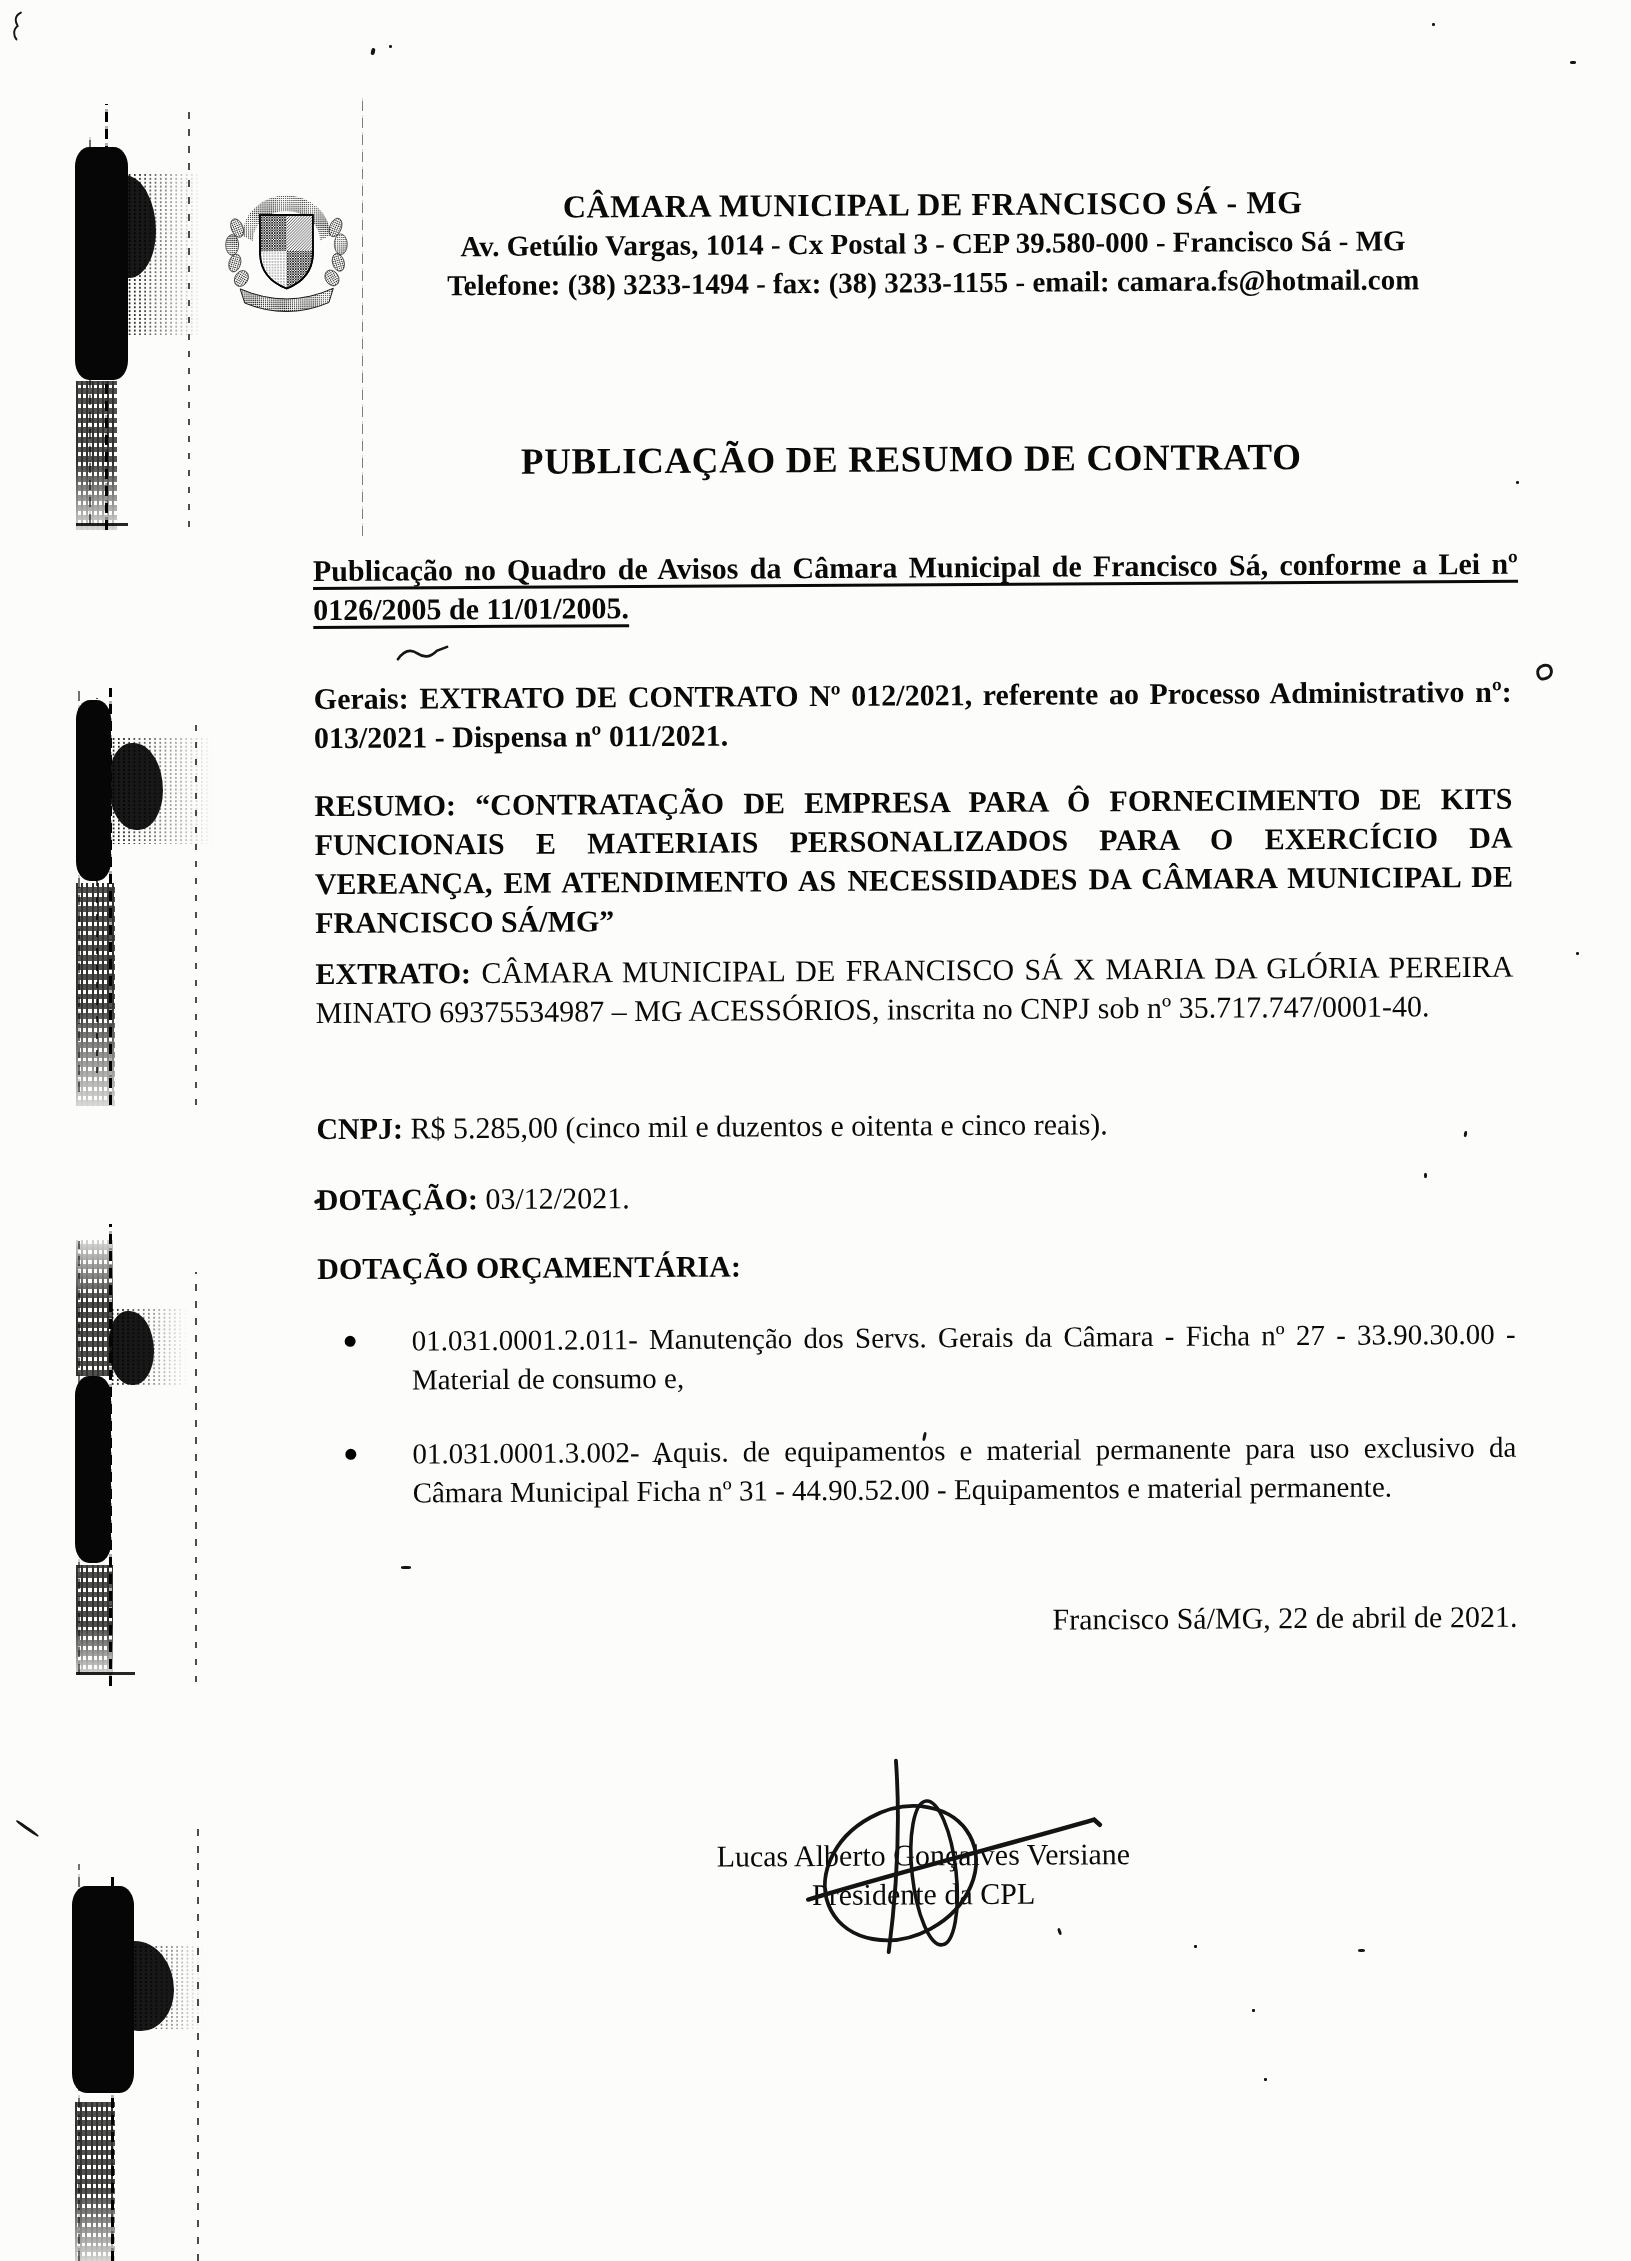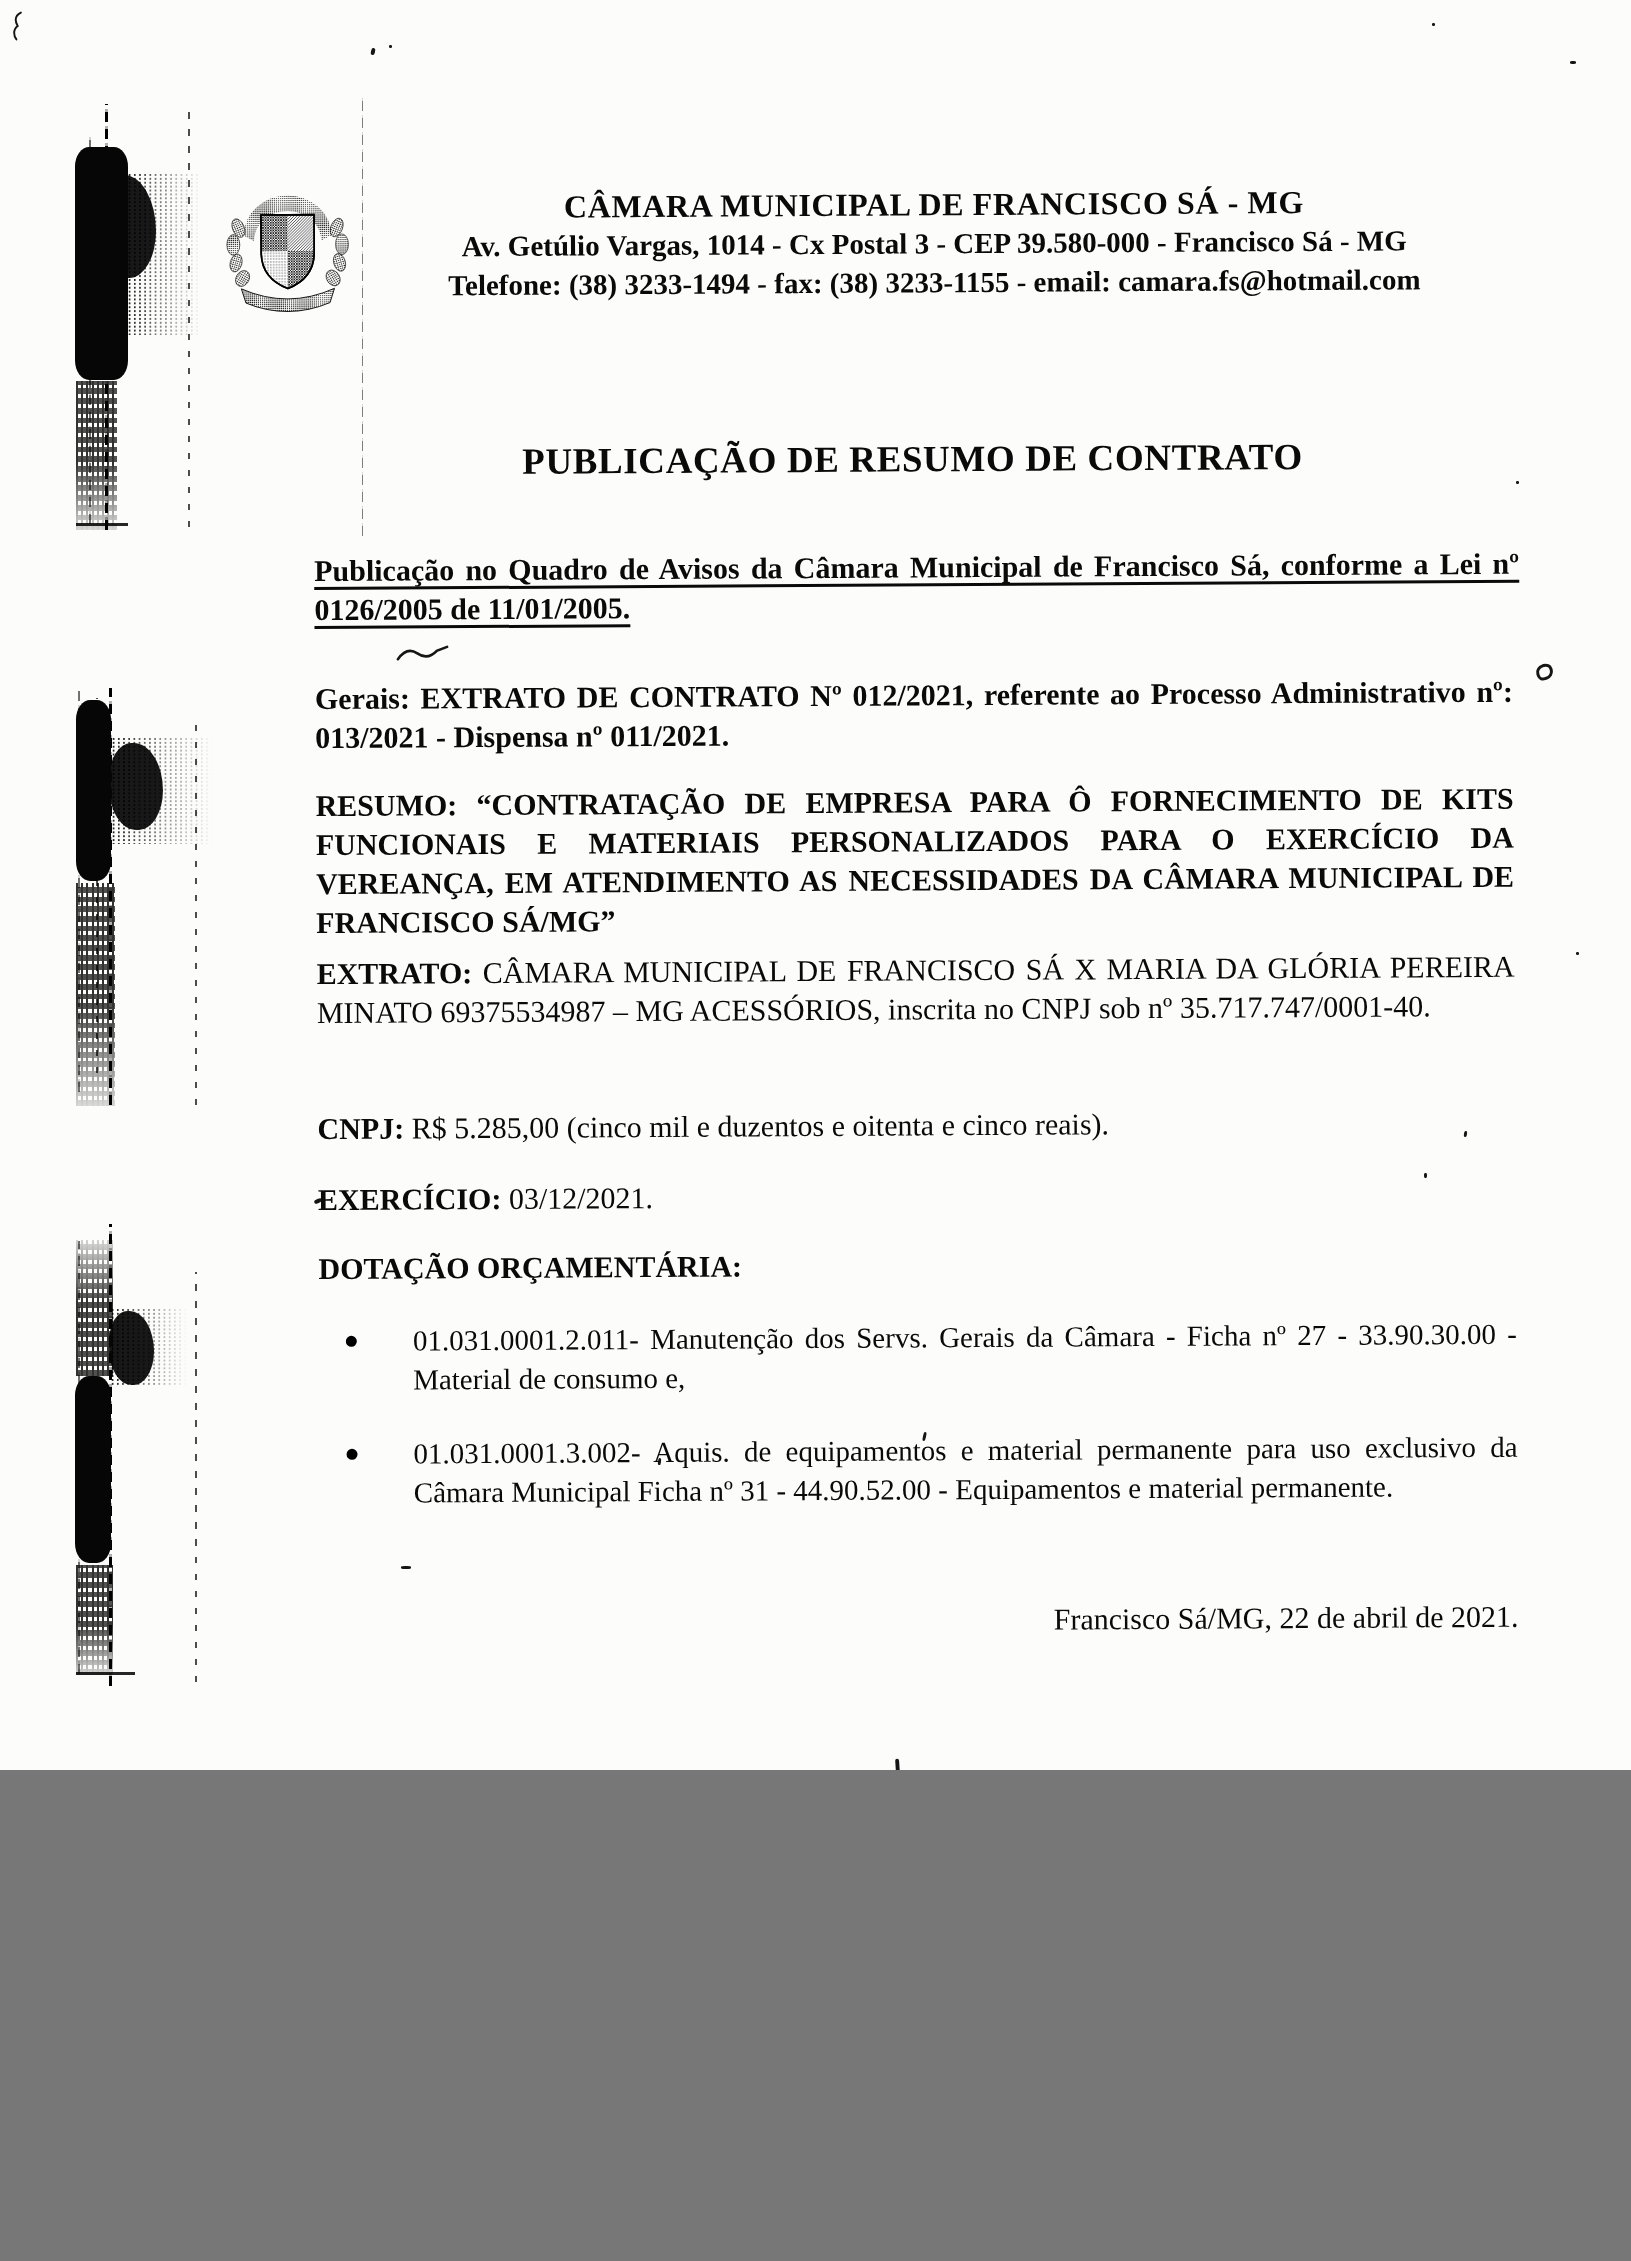--- a/index.html
+++ b/index.html
@@ -1,17 +1,17 @@
 <!DOCTYPE html>
 <html style="font-size:10.3px"><head>
 <meta charset="utf-8">
 <style>
   html,body{margin:0;padding:0;background:#777;}
   .page{
-    position:relative; width:1631px; height:1770px;
+    position:relative; width:1631px; height:2261px;
     background:#fcfcfa; overflow:hidden;
     color:#0a0a0a;
     font-family:"Liberation Serif","DejaVu Serif",serif;
   }
   .tilt{position:absolute;inset:0;transform:rotate(-0.35deg);transform-origin:50% 40%;}
   .block{position:absolute;left:315px;width:1198px;font-size:30px;line-height:39px;text-align:justify;}
   .b{font-weight:bold;}
   
   .hdr{position:absolute;left:362px;top:185px;width:1150px;text-align:center;font-weight:bold;}
   .hdr-l1{font-size:32px;line-height:40px;letter-spacing:0.6px;}
@@ -194,21 +194,21 @@
       <span class="b">EXTRATO:</span>
       <span>CÂMARA MUNICIPAL DE FRANCISCO SÁ X MARIA DA GLÓRIA PEREIRA MINATO 69375534987 – MG ACESSÓRIOS, inscrita no CNPJ sob nº 35.717.747/0001-40.</span>
     </div>
 
     <div class="block" style="top:1106px;">
       <span class="b">CNPJ:</span>
       <span>R$ 5.285,00 (cinco mil e duzentos e oitenta e cinco reais).</span>
     </div>
 
     <div class="block" style="top:1177px;">
-      <span class="b">EXERCÍCIO:</span>
+      <span class="b">DOTAÇÃO:</span>
       <span>03/12/2021.</span>
     </div>
 
     <div class="block b" style="top:1246px;">DOTAÇÃO ORÇAMENTÁRIA:</div>
 
     <div class="li" style="top:1319px;">
       <span class="dot"></span>
       <span>01.031.0001.2.011- Manutenção dos Servs. Gerais da Câmara - Ficha nº 27 - 33.90.30.00 - Material de consumo e,</span>
     </div>
     <div class="li" style="top:1432px;">

